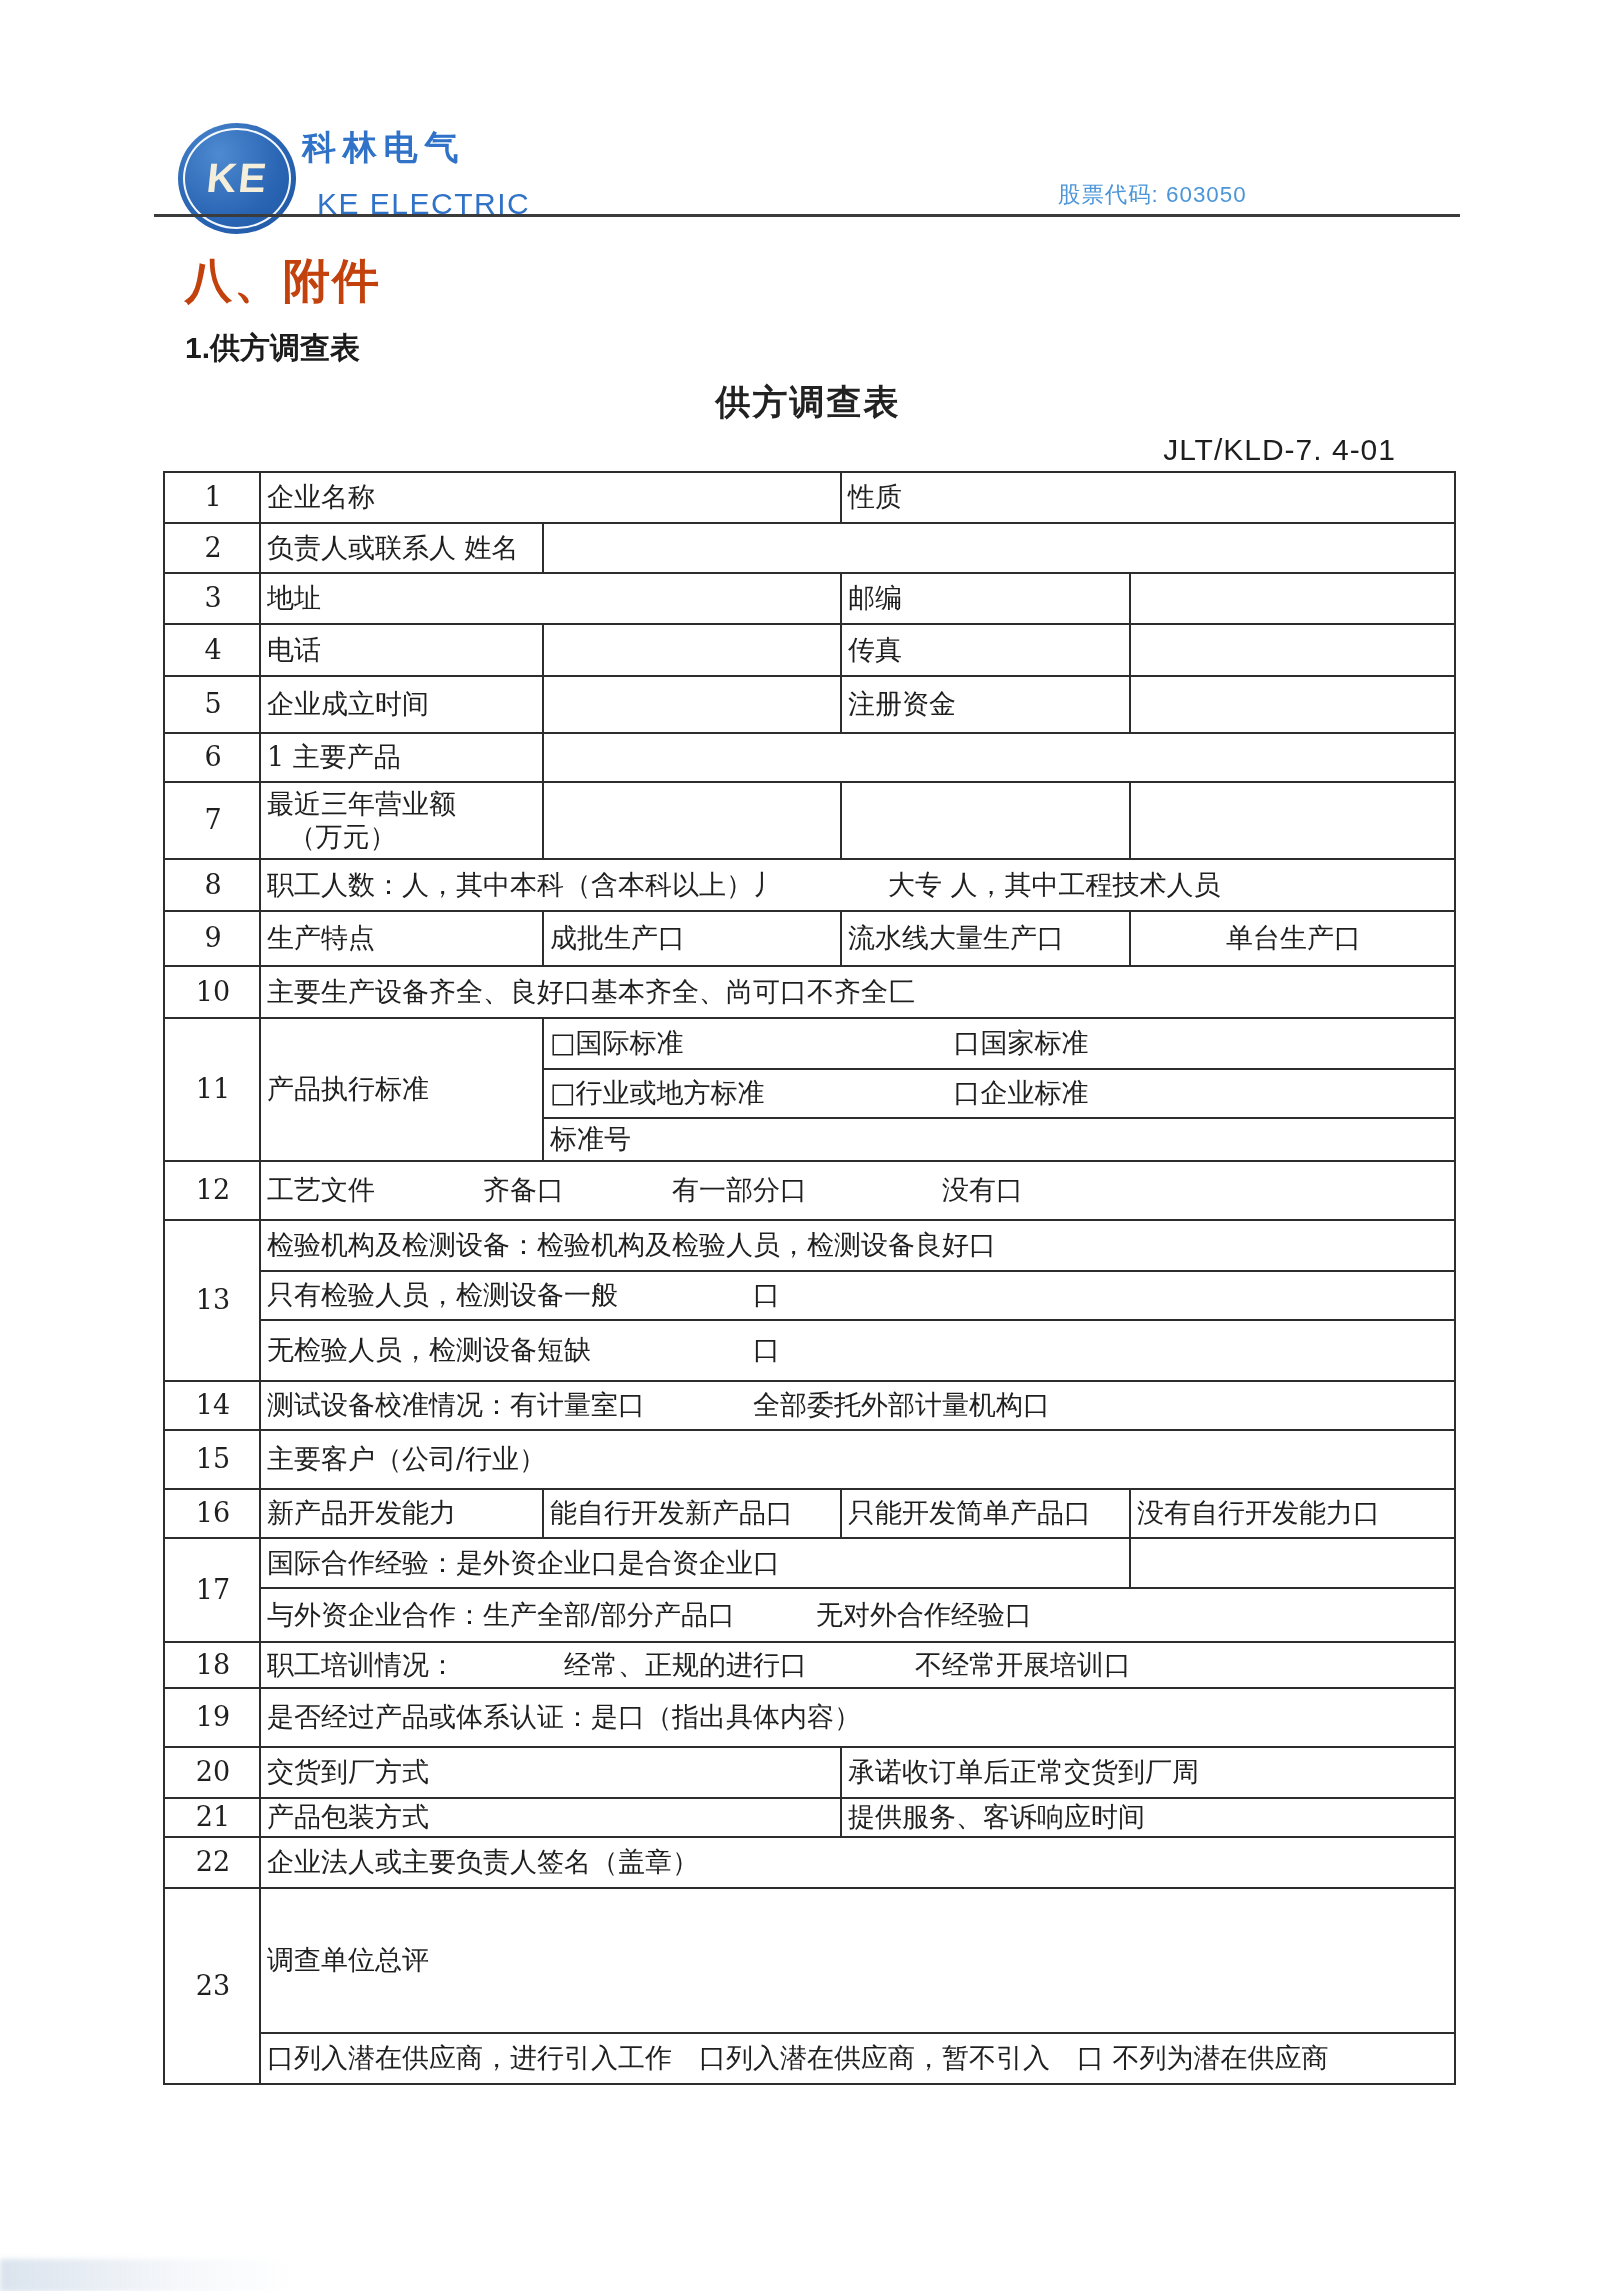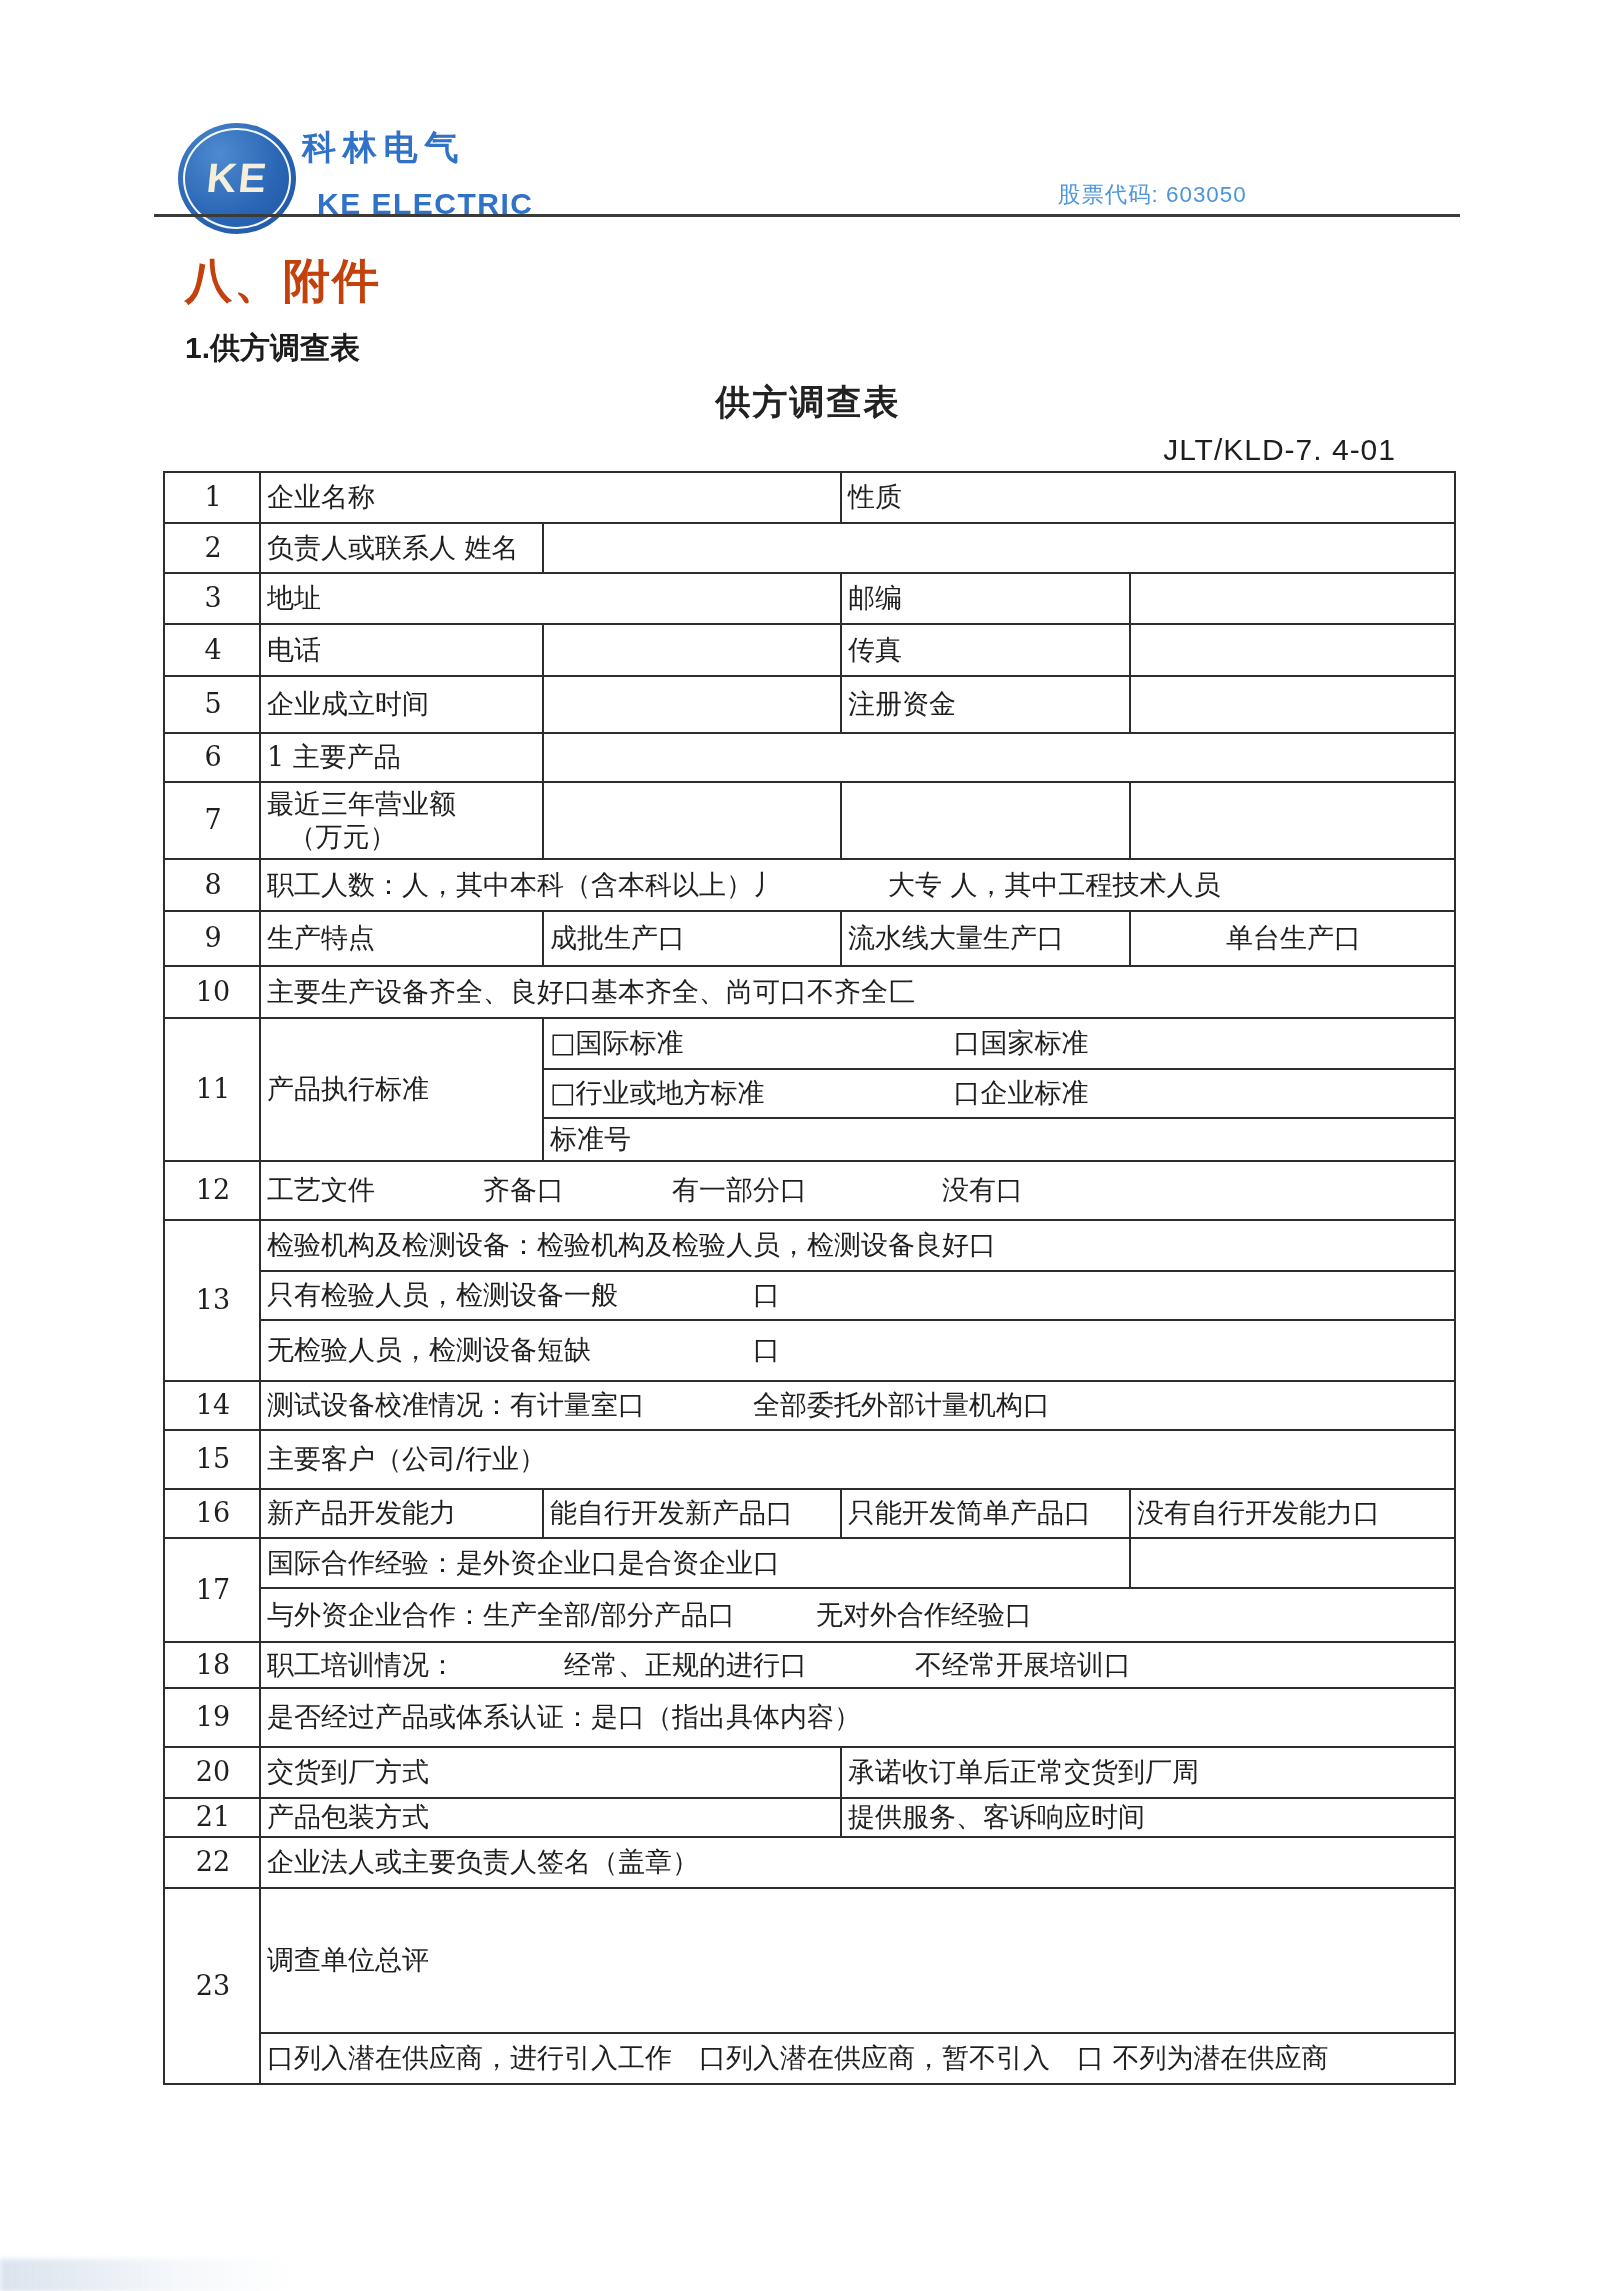--- a/index.html
+++ b/index.html
@@ -22,21 +22,21 @@
     color:#f4eeda; font-family:"Liberation Sans", sans-serif; font-weight:800;
     font-size:41px; letter-spacing:2px; transform:skewX(-6deg); z-index:1;
   }
   .company-cn{
     position:absolute; left:302px; top:125px;
     font-family:"Liberation Sans", sans-serif; font-weight:700; font-size:34px;
     color:#2f72c7; letter-spacing:6.8px; white-space:nowrap;
   }
   .company-en{
     position:absolute; left:317px; top:187px;
-    font-family:"Liberation Sans", sans-serif; font-weight:700; font-size:30px;
+    font-family:"Liberation Sans", sans-serif; font-weight:400; font-size:30px;
     color:#2f72c7; letter-spacing:1.5px; white-space:nowrap;
   }
   .slogan{
     position:absolute; left:1058px; top:128px;
     font-family:"Liberation Sans", sans-serif; font-weight:500; font-size:32px;
     color:#4b95d8; letter-spacing:1px; white-space:nowrap;
   }
   .stock{
     position:absolute; left:1058px; top:179px;
     font-family:"Liberation Sans", sans-serif; font-size:22.4px;

